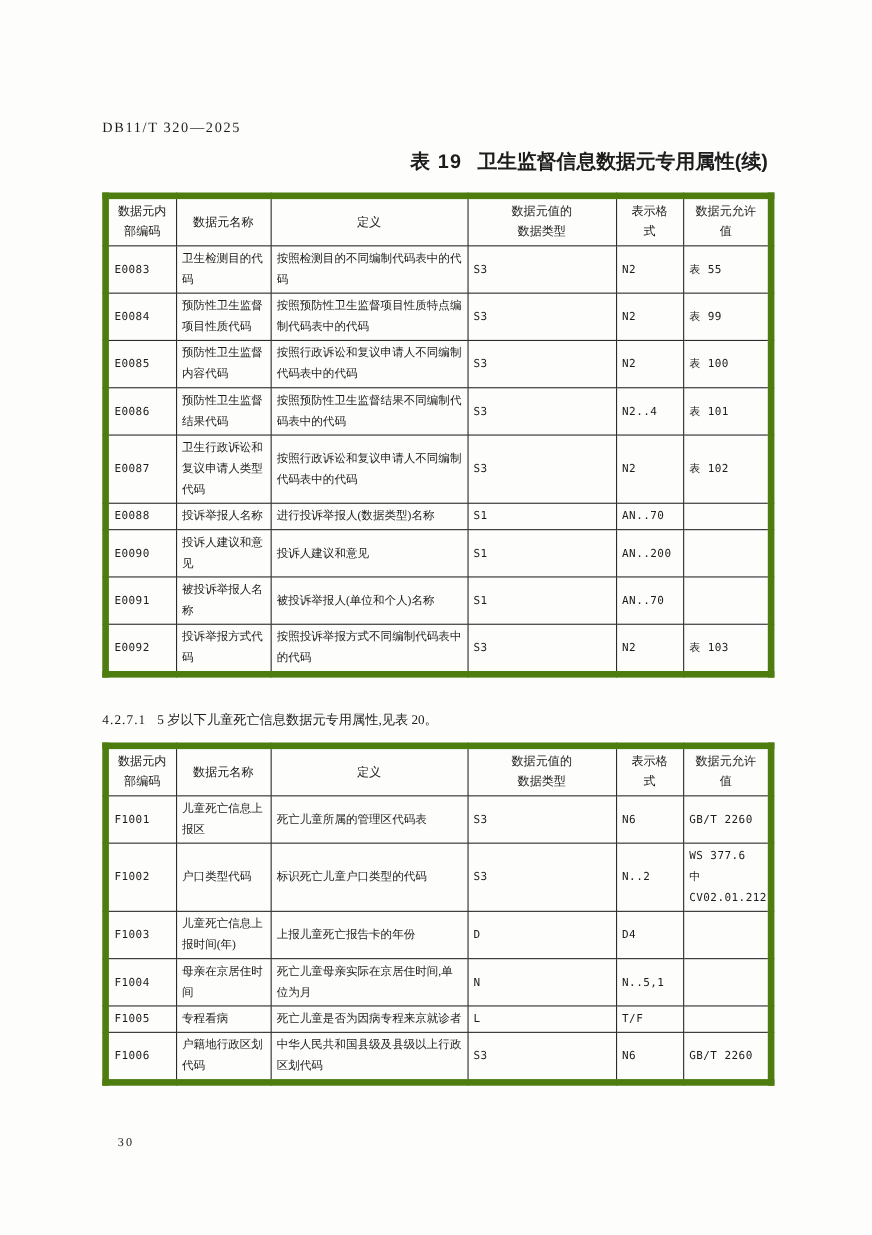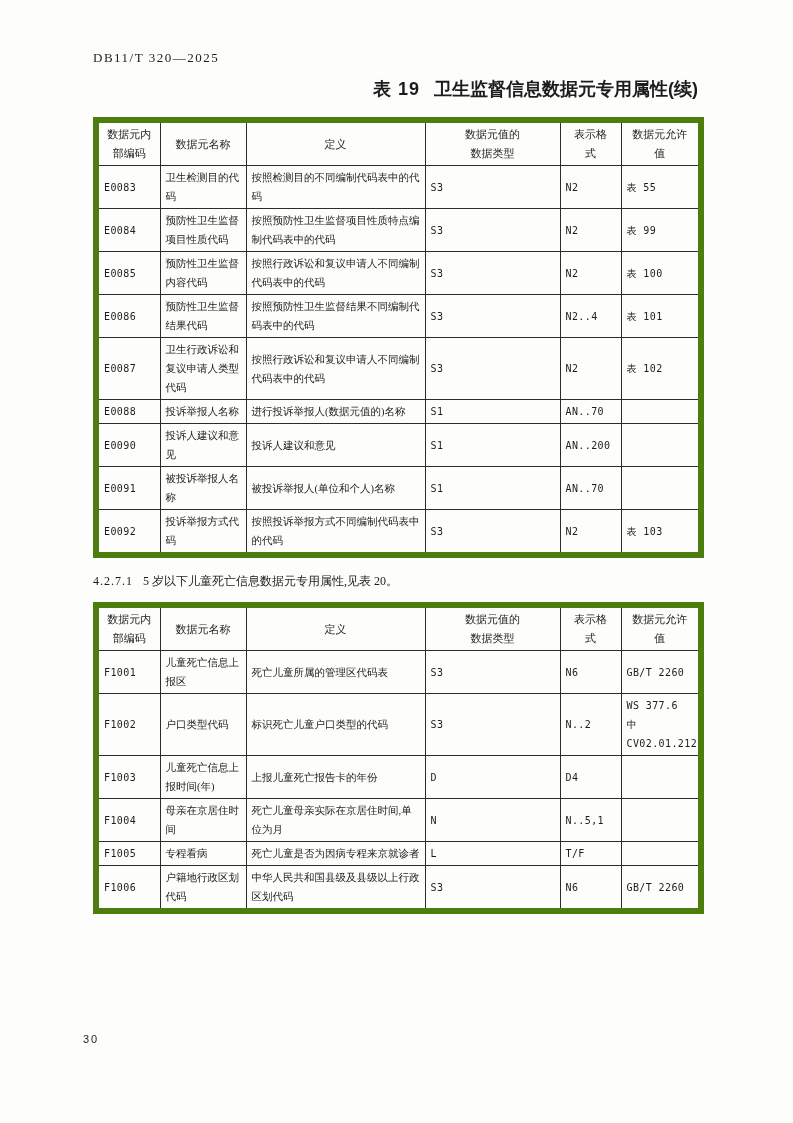--- a/index.html
+++ b/index.html
@@ -2,21 +2,21 @@
 <html><head>
 <meta charset="utf-8">
 <style>
   html,body { margin:0; padding:0; background:#ffffff; }
   .page {
     position:relative;
     width:793px; height:1123px;
     background:#fdfdfc;
     font-family:"Liberation Serif","DejaVu Serif",serif;
     color:#1c1c1c;
-    padding-top:50px;
+    padding-top:108px;
     box-sizing:border-box;
     overflow:hidden;
   }
   .content { width:605px; margin-left:93px; }
   .doc-code {
     font-size:13px; line-height:16px;
     letter-spacing:1.5px;
     font-family:"Liberation Serif","DejaVu Serif",serif;
   }
   .tbl-title {
@@ -67,30 +67,30 @@
     margin-top:17px;
     font-size:12.5px; line-height:17px;
   }
   .sec-head .sec-num { letter-spacing:1px; }
   .sec-head .sec-txt {
     font-weight:bold;
     font-family:"Liberation Sans","DejaVu Sans",sans-serif;
     margin-left:12px;
   }
   .sec-para {
-    margin-top:15px;
+    margin-top:30px;
     font-size:12px; line-height:16px;font-family:Liberation Serif, serif;
   }
   .sec-para .sec-num { letter-spacing:1px; margin-right:10px; }
   .page-num {
     position:absolute;
-    left:83px; top:1033px;
+    left:107px; top:1033px;
     font-size:11px;
     letter-spacing:2px;
-    font-family:Liberation Sans, sans-serif;
+    font-family:Liberation Serif, serif;
   }
 </style>
 </head>
 <body>
 
 <div class="page">
   <div class="content">
 
     <div class="doc-code">DB11/T 320—2025</div>
 
@@ -158,21 +158,21 @@
             <td>E0087</td>
             <td>卫生行政诉讼和复议申请人类型代码</td>
             <td>按照行政诉讼和复议申请人不同编制代码表中的代码</td>
             <td>S3</td>
             <td>N2</td>
             <td>表 102</td>
           </tr>
           <tr>
             <td>E0088</td>
             <td>投诉举报人名称</td>
-            <td>进行投诉举报人(数据元值的)名称</td>
+            <td>进行投诉举报人(数据类型)名称</td>
             <td>S1</td>
             <td>AN..70</td>
             <td></td>
           </tr>
           <tr>
             <td>E0090</td>
             <td>投诉人建议和意见</td>
             <td>投诉人建议和意见</td>
             <td>S1</td>
             <td>AN..200</td>

